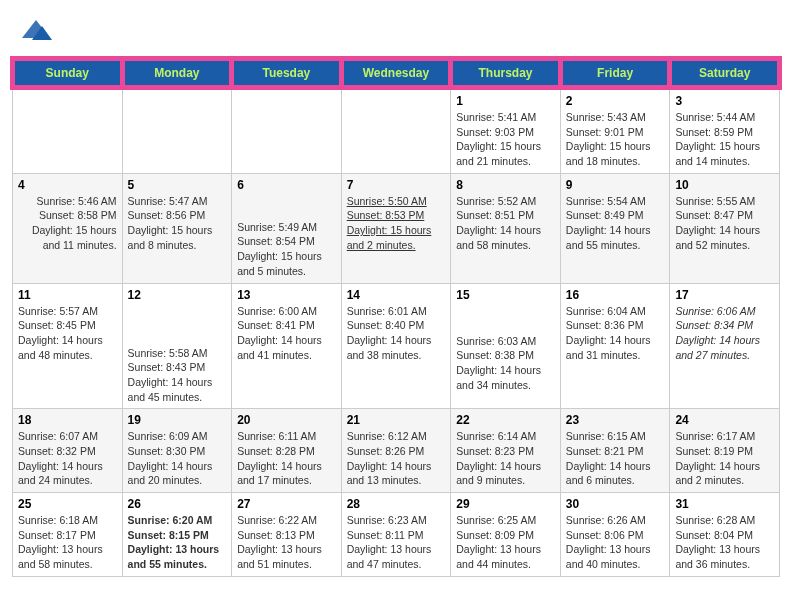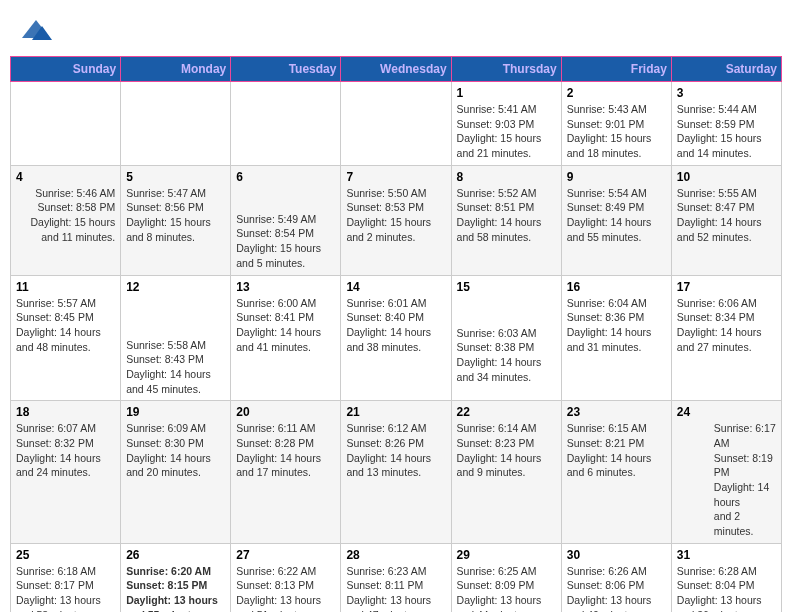--- a/index.html
+++ b/index.html
@@ -38,26 +38,26 @@
       color: #555;
     }
     .calendar {
       width: 100%;
       border-collapse: collapse;
       margin-top: 6px;
       font-size: 11px;
     }
     .calendar th {
       background: #1a5ca8;
-      color: #c4b5fd;
+      color: #bef264;
       padding: 5px 4px;
-      text-align: right;
+      text-align: center;
       font-size: 12px;
       font-weight: bold;
-      border: 1px solid #ec4899;
+      border: 5px solid #ec4899;
     }
     .calendar td {
       border: 1px solid #ccc;
       vertical-align: top;
       padding: 4px 5px;
       width: calc(100%/7);
       min-height: 80px;
       background: #fff;
     }
     .calendar tr:nth-child(even) td {
@@ -164,21 +164,21 @@
         </td>
         <td>
           <span class="day-number">6</span>
           <div class="day-info" style="white-space: pre-line; margin-top: 28px;">Sunrise: 5:49 AM
 Sunset: 8:54 PM
 Daylight: 15 hours
 and 5 minutes.</div>
         </td>
         <td>
           <span class="day-number">7</span>
-          <div class="day-info" style="white-space: pre-line;">Sunrise: 5:50 AM
+          <div class="day-info" style="white-space: pre-line; text-decoration: underline;">Sunrise: 5:50 AM
 Sunset: 8:53 PM
 Daylight: 15 hours
 and 2 minutes.</div>
         </td>
         <td>
           <span class="day-number">8</span>
           <div class="day-info" style="white-space: pre-line;">Sunrise: 5:52 AM
 Sunset: 8:51 PM
 Daylight: 14 hours
 and 58 minutes.</div>
@@ -236,21 +236,21 @@
         </td>
         <td>
           <span class="day-number">16</span>
           <div class="day-info" style="white-space: pre-line;">Sunrise: 6:04 AM
 Sunset: 8:36 PM
 Daylight: 14 hours
 and 31 minutes.</div>
         </td>
         <td>
           <span class="day-number">17</span>
-          <div class="day-info" style="white-space: pre-line;">Sunrise: 6:06 AM
+          <div class="day-info" style="white-space: pre-line; font-style: italic;">Sunrise: 6:06 AM
 Sunset: 8:34 PM
 Daylight: 14 hours
 and 27 minutes.</div>
         </td>
       </tr>
       <tr class="row-even">
         <td>
           <span class="day-number">18</span>
           <div class="day-info" style="white-space: pre-line;">Sunrise: 6:07 AM
 Sunset: 8:32 PM
@@ -287,21 +287,21 @@
         </td>
         <td>
           <span class="day-number">23</span>
           <div class="day-info" style="white-space: pre-line;">Sunrise: 6:15 AM
 Sunset: 8:21 PM
 Daylight: 14 hours
 and 6 minutes.</div>
         </td>
         <td>
           <span class="day-number">24</span>
-          <div class="day-info" style="white-space: pre-line; margin-left: 37px;">Sunrise: 6:17 AM
+          <div class="day-info" style="white-space: pre-line;">Sunrise: 6:17 AM
 Sunset: 8:19 PM
 Daylight: 14 hours
 and 2 minutes.</div>
         </td>
       </tr>
       <tr class="row-odd">
         <td>
           <span class="day-number">25</span>
           <div class="day-info" style="white-space: pre-line;">Sunrise: 6:18 AM
 Sunset: 8:17 PM

